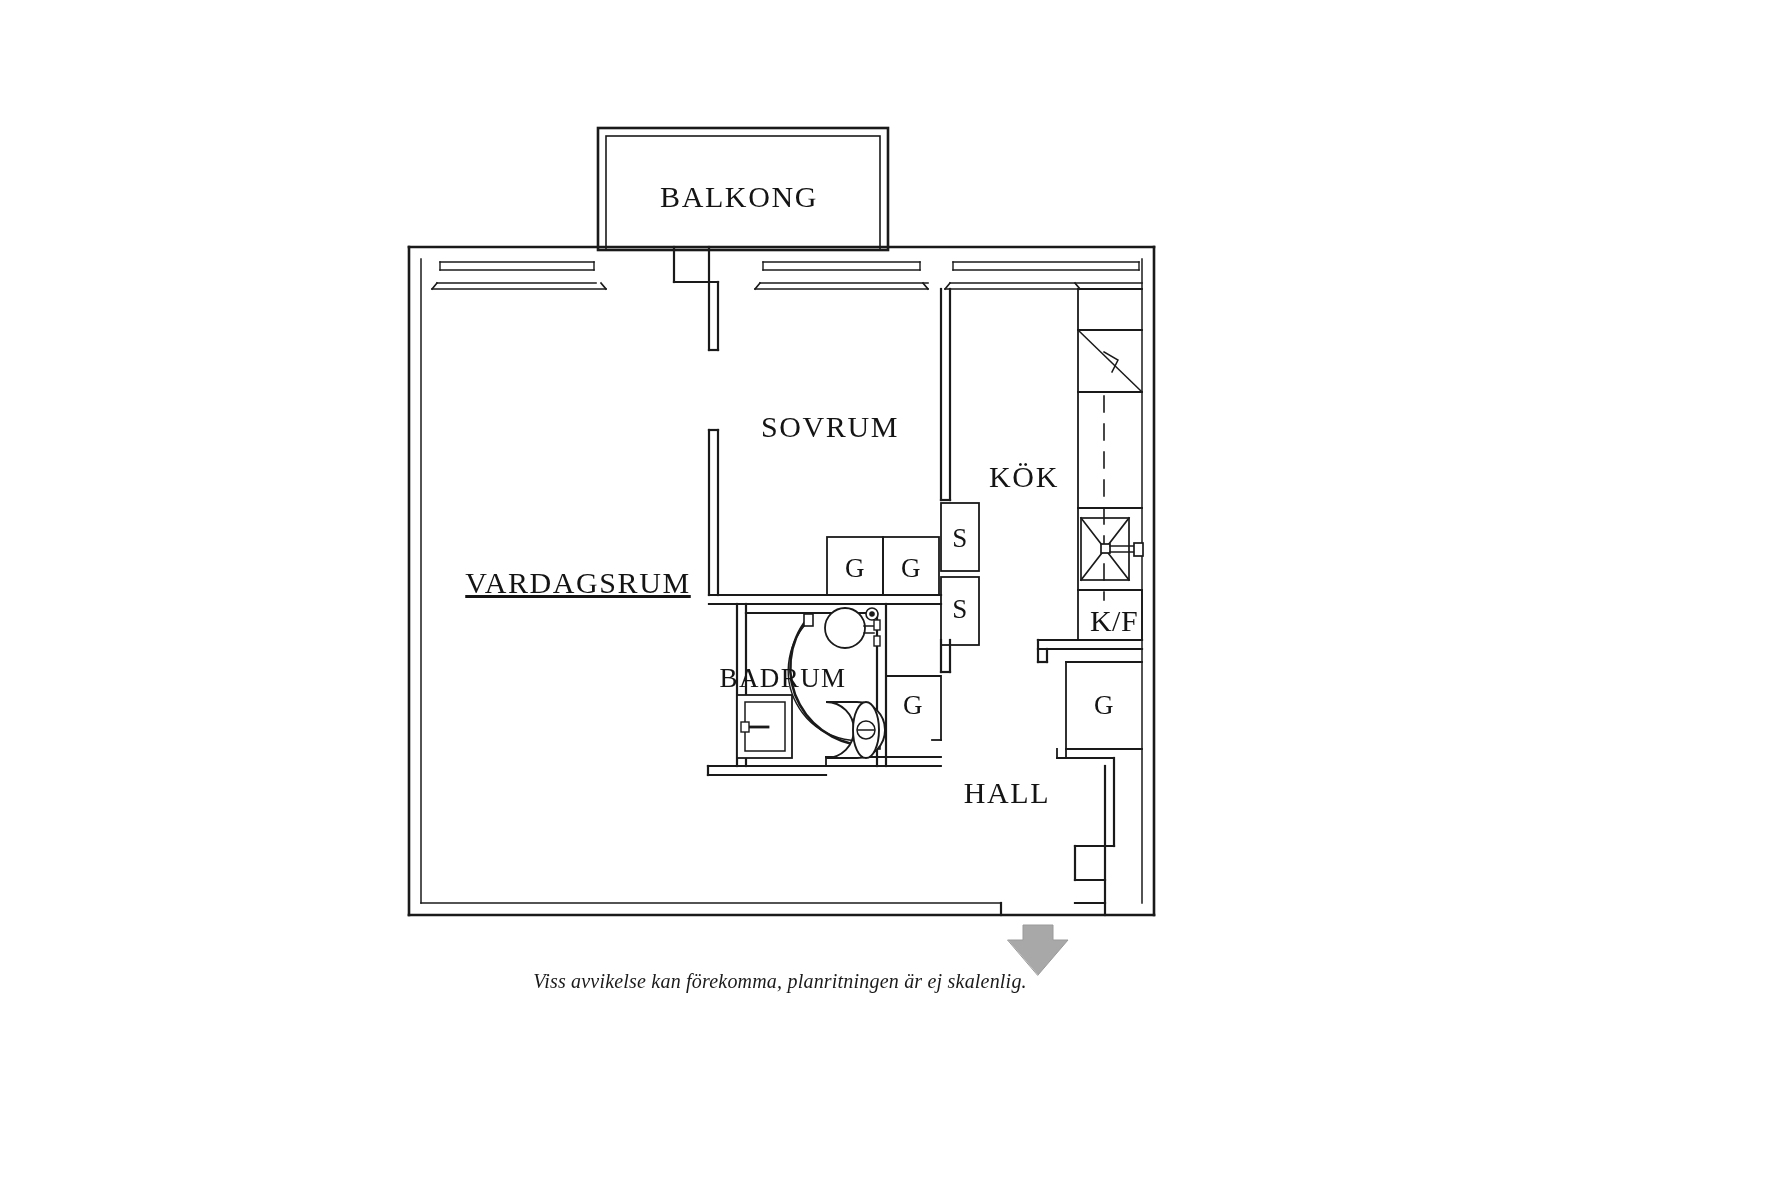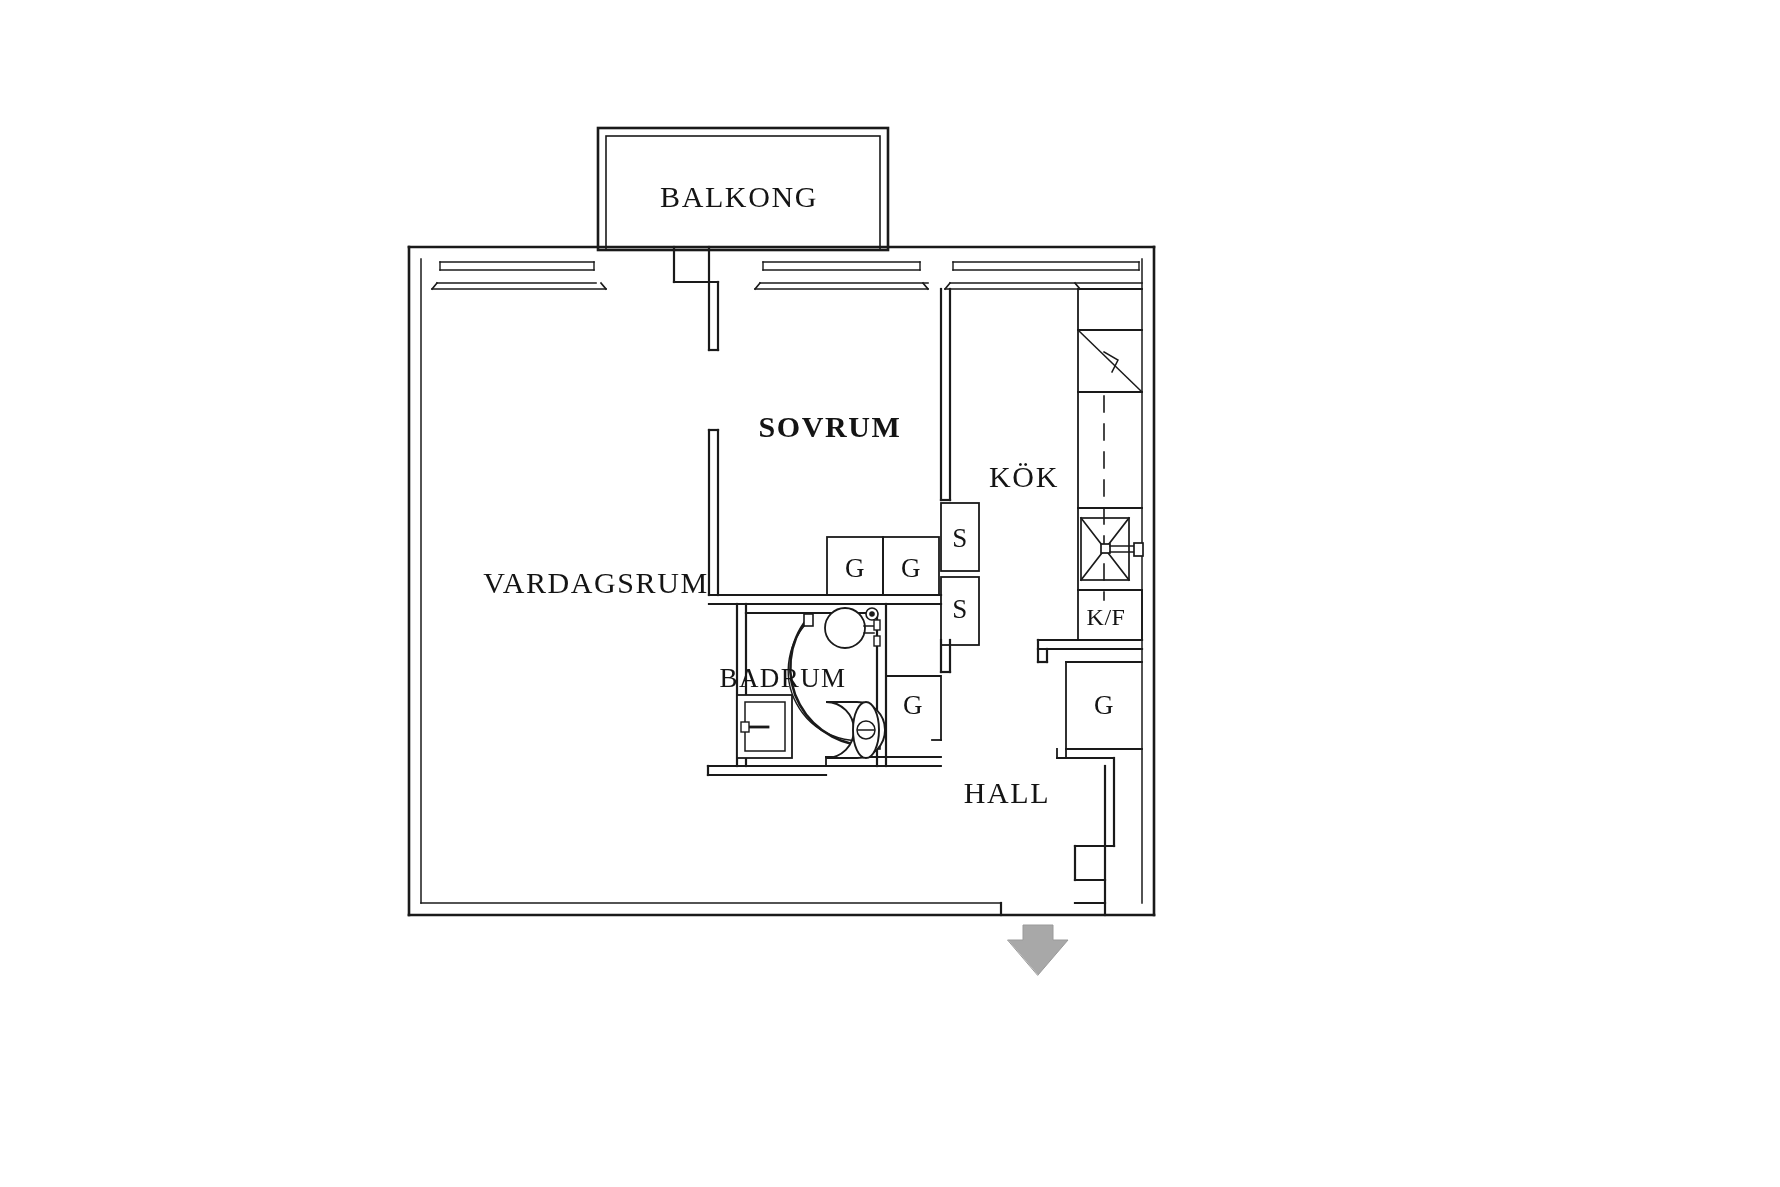--- a/index.html
+++ b/index.html
@@ -5,21 +5,21 @@
   html,body{margin:0;padding:0;background:#ffffff;}
   body{width:1780px;height:1187px;overflow:hidden;
        font-family:"Liberation Serif","DejaVu Serif",serif;color:#1a1a1a;}
   #stage{position:relative;width:1448px;height:1187px;}
   svg#plan{position:absolute;left:0;top:0;width:1780px;height:1187px;display:block;}
   .lbl{position:absolute;white-space:nowrap;font-family:"Liberation Serif","DejaVu Serif",serif;
        color:#141414;}
   .room{font-size:30px;letter-spacing:1.6px;}
   .room-sm{font-size:27px;letter-spacing:1.4px;margin-left:8px;}
   .cl{font-size:27px;letter-spacing:0.5px;}
-  .kf{font-size:24px;letter-spacing:0.5px;}
+  .kf{font-size:30px;letter-spacing:0.5px;margin-left:8px;}
   .caption{font-size:20px;font-style:italic;letter-spacing:0.2px;color:#1a1a1a;}
   .ctr{transform:translateX(-50%);}
 </style>
 </head>
 <body>
 
 <div id="stage">
 
   <svg id="plan" viewBox="0 0 1780 1187">
     <g fill="none" stroke="#1a1a1a" stroke-linecap="square" stroke-linejoin="miter">
@@ -227,32 +227,33 @@
 
       <g>
         <path d="M1038 975 L1068 940 L1053 940 L1053 925 L1023 925 L1023 940 L1008 940 Z" fill="#a8a8a8" stroke="#9a9a9a" stroke-width="1"></path>
       </g>
 
     </g>
   </svg>
 
   <div class="lbl room ctr" style="left:739px;top:180px;">BALKONG</div>
 
-  <div class="lbl room ctr" style="left:596px;top:566px;">VARDAGSRUM</div>
-
-  <div class="lbl room ctr" style="left:830px;top:410px;font-weight:bold;">SOVRUM</div>
+  <div class="lbl room ctr" style="left:578px;top:566px;text-decoration:underline;">VARDAGSRUM</div>
+
+  <div class="lbl room ctr" style="left:830px;top:410px;">SOVRUM</div>
 
   <div class="lbl room ctr" style="left:1024px;top:460px;">KÖK</div>
 
   <div class="lbl room-sm ctr" style="left:775px;top:663px;">BADRUM</div>
 
   <div class="lbl room ctr" style="left:1007px;top:776px;">HALL</div>
 
   <div class="lbl cl ctr" style="left:855px;top:553px;">G</div>
   <div class="lbl cl ctr" style="left:911px;top:553px;">G</div>
   <div class="lbl cl ctr" style="left:960px;top:523px;">S</div>
   <div class="lbl cl ctr" style="left:960px;top:594px;">S</div>
   <div class="lbl cl ctr" style="left:913px;top:690px;">G</div>
   <div class="lbl cl ctr" style="left:1104px;top:690px;">G</div>
   <div class="lbl kf ctr" style="left:1106px;top:604px;">K/F</div>
 
+  <div class="lbl caption ctr" style="left:780px;top:970px;">Viss avvikelse kan förekomma, planritningen är ej skalenlig.</div>
 
 </div>
 
 </body></html>

